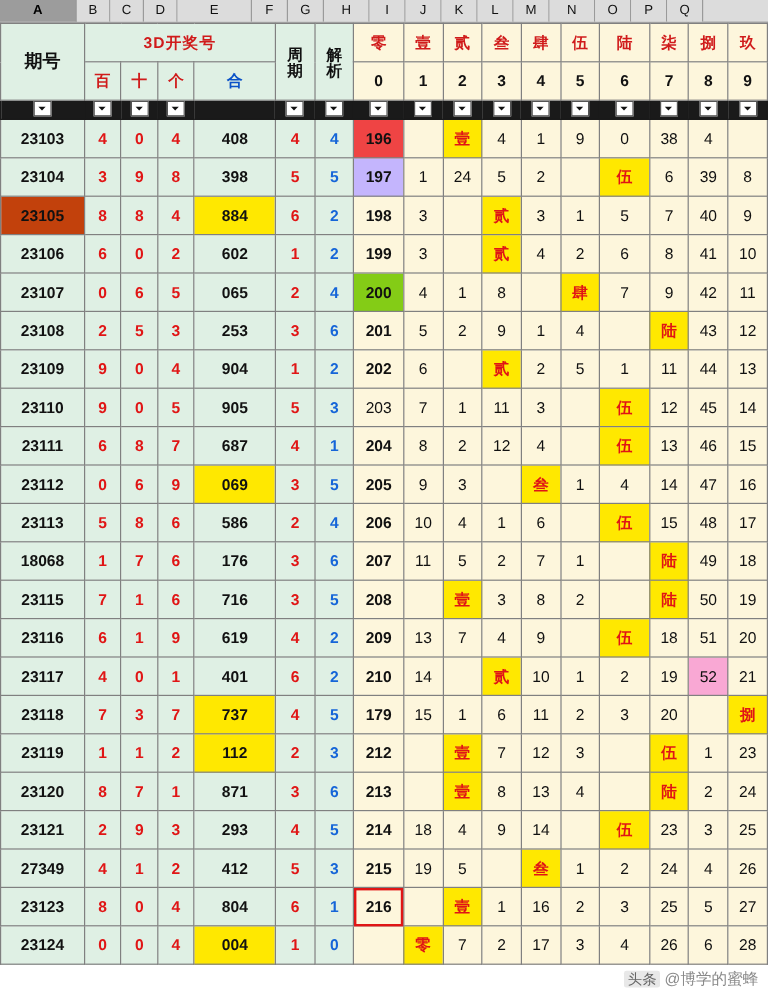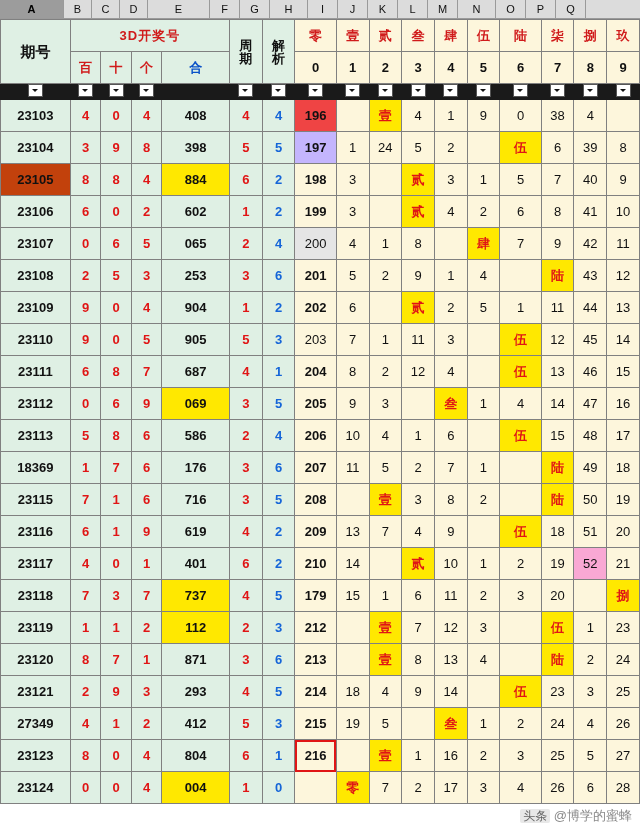--- a/index.html
+++ b/index.html
@@ -213,21 +213,21 @@
           <td class="num" style="background:#fdf6dc">10</td>
         </tr>
         <tr>
           <td class="qihao" style="background:#dff0e4">23107</td>
           <td class="red" style="background:#dff0e4">0</td>
           <td class="red" style="background:#dff0e4">6</td>
           <td class="red" style="background:#dff0e4">5</td>
           <td class="sum" style="background:#dff0e4">065</td>
           <td class="red" style="background:#dff0e4">2</td>
           <td class="blue" style="background:#dff0e4">4</td>
-          <td class="num" style="background:#e5e5e5;font-weight:normal">200</td>
+          <td class="num" style="background:#84cc16;font-weight:bold">200</td>
           <td class="num" style="background:#fdf6dc">4</td>
           <td class="num" style="background:#fdf6dc">1</td>
           <td class="num" style="background:#fdf6dc">8</td>
           <td class="num" style="background:#fdf6dc"></td>
           <td class="cn-hl" style="background:#ffe800">肆</td>
           <td class="num" style="background:#fdf6dc">7</td>
           <td class="num" style="background:#fdf6dc">9</td>
           <td class="num" style="background:#fdf6dc">42</td>
           <td class="num" style="background:#fdf6dc">11</td>
         </tr>
@@ -339,21 +339,21 @@
           <td class="num" style="background:#fdf6dc">4</td>
           <td class="num" style="background:#fdf6dc">1</td>
           <td class="num" style="background:#fdf6dc">6</td>
           <td class="num" style="background:#fdf6dc"></td>
           <td class="cn-hl" style="background:#ffe800">伍</td>
           <td class="num" style="background:#fdf6dc">15</td>
           <td class="num" style="background:#fdf6dc">48</td>
           <td class="num" style="background:#fdf6dc">17</td>
         </tr>
         <tr>
-          <td class="qihao" style="background:#dff0e4">18369</td>
+          <td class="qihao" style="background:#dff0e4">18068</td>
           <td class="red" style="background:#dff0e4">1</td>
           <td class="red" style="background:#dff0e4">7</td>
           <td class="red" style="background:#dff0e4">6</td>
           <td class="sum" style="background:#dff0e4">176</td>
           <td class="red" style="background:#dff0e4">3</td>
           <td class="blue" style="background:#dff0e4">6</td>
           <td class="num" style="background:#fdf6dc;font-weight:bold">207</td>
           <td class="num" style="background:#fdf6dc">11</td>
           <td class="num" style="background:#fdf6dc">5</td>
           <td class="num" style="background:#fdf6dc">2</td>

